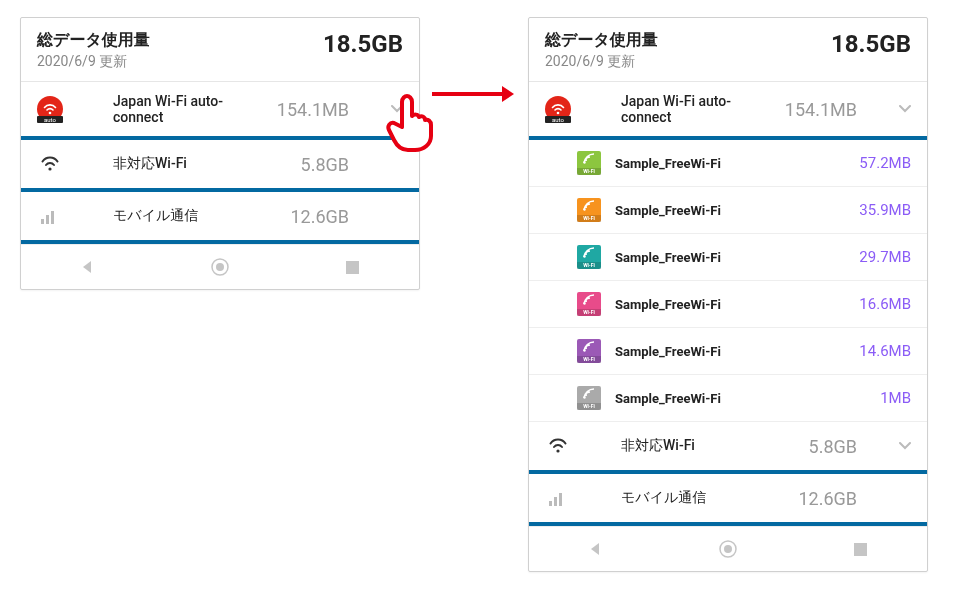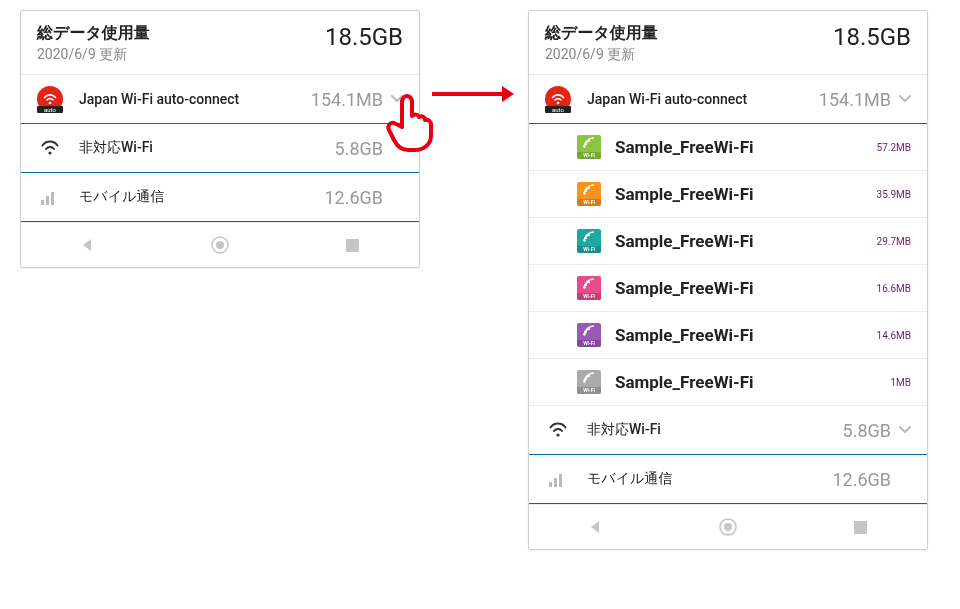--- a/index.html
+++ b/index.html
@@ -17,20 +17,21 @@
       padding: 10px 20px;
       gap: 30px;
       position: relative;
     }
     .phone-card {
       background: #ffffff;
       border: 1px solid #d0d0d0;
       border-radius: 2px;
       box-shadow: 0 1px 2px rgba(0,0,0,0.05);
       width: 400px;
+      margin-top: 7px;
     }
     .header {
       display: flex;
       justify-content: space-between;
       align-items: flex-start;
       padding: 12px 16px 10px 16px;
       border-bottom: 1px solid #e6e6e6;
     }
     .header-left {
       display: flex;
@@ -41,28 +42,29 @@
       font-weight: 700;
       color: #222;
     }
     .header-date {
       font-size: 14px;
       color: #888;
       margin-top: 2px;
     }
     .header-usage {
       font-size: 24px;
-      font-weight: 400;
+      font-weight: 700;
       color: #222;
     }
     .row {
       display: flex;
       align-items: center;
       padding: 11px 16px;
-      border-bottom: 1px solid #0369a1;
+      border-bottom: 4px solid #0369a1;
+      gap: 34px;
     }
     .row:last-of-type {
       border-bottom: none;
     }
     .row-icon {
       width: 26px;
       height: 26px;
       display: flex;
       align-items: center;
       justify-content: center;
@@ -100,27 +102,27 @@
       height: 24px;
       display: flex;
       align-items: center;
       justify-content: center;
       margin-right: 14px;
       flex-shrink: 0;
       border-radius: 2px;
     }
     .subrow-label {
       flex: 1;
-      font-size: 17px;
+      font-size: 13px;
       font-weight: 700;
       color: #222;
     }
     .subrow-value {
-      font-size: 10px;
-      color: #701a75;
+      font-size: 15px;
+      color: #8b5cf6;
     }
     .navbar {
       display: flex;
       justify-content: space-around;
       align-items: center;
       padding: 12px 0;
       border-top: 1px solid #eeeeee;
     }
     .nav-btn {
       color: #bbb;

